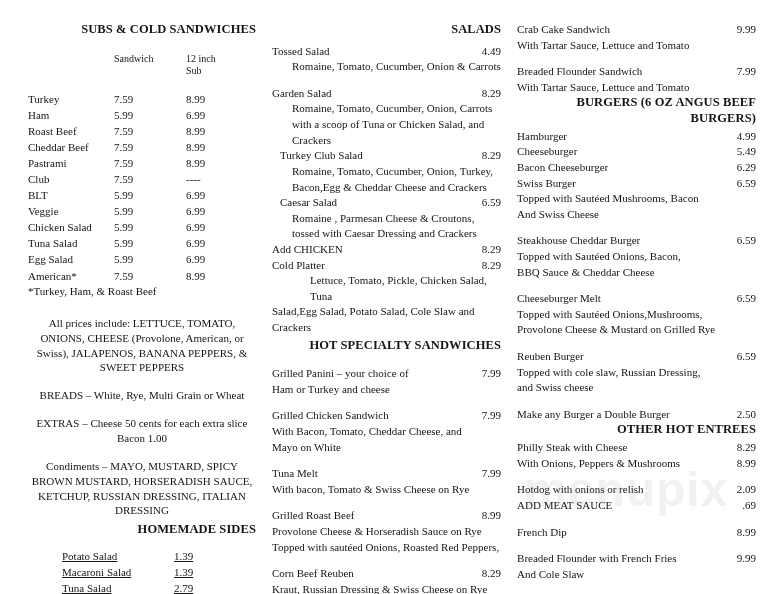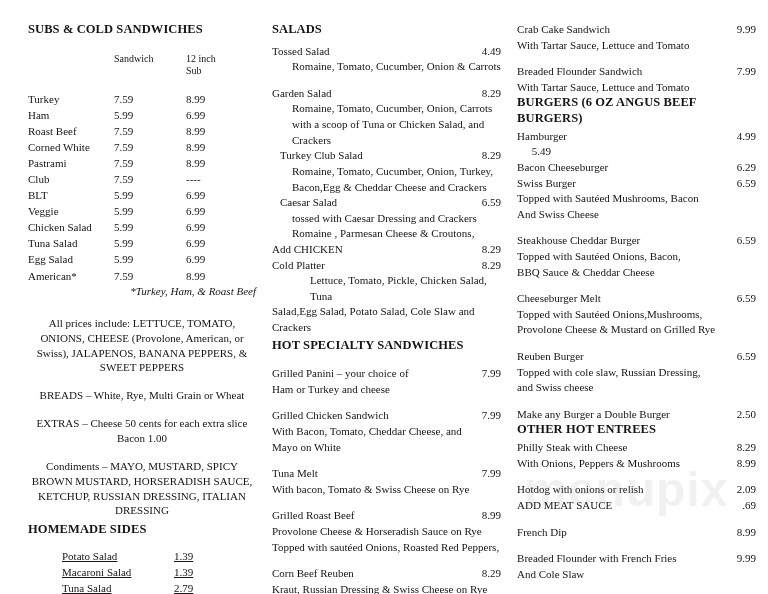--- a/index.html
+++ b/index.html
@@ -32,21 +32,21 @@
   }
   .col {
     box-sizing: border-box;
     position: relative;
   }
   .col-left   { width: 258px; padding: 0 8px 0 22px; }
   .col-middle { width: 246px; padding: 0 6px 0 8px; }
   .col-right  { width: 258px; padding: 0 6px 0 10px; }
 
   .section-title {
-    text-align: left;
+    text-align: right;
     font-weight: bold;
     font-size: 12.5px;
     letter-spacing: 0.1px;
     margin: 0 0 2px 0;
     line-height: 1.25;
   }
   .section-title.tight { margin-bottom: 6px; }
 
   
   .subs-head {
@@ -63,25 +63,24 @@
   .subs-row {
     display: flex;
     font-size: 11px;
     line-height: 1.46;
   }
   .subs-row .r-name { width: 86px; }
   .subs-row .r-a { width: 72px; }
   .subs-row .r-b { width: 70px; }
 
   .footnote-center {
-    text-align: right;
+    text-align: left;
     font-size: 11px;
     line-height: 1.4;
     margin-top: 0;
-    font-style: italic;
   }
 
   .para {
     text-align: center;
     font-size: 11px;
     line-height: 1.35;
     margin: 13px 0 0 0;
   }
   .para.first { margin-top: 17px; }
 
@@ -162,21 +161,21 @@
             <div class="r-name"> Ham</div>
             <div class="r-a">5.99</div>
             <div class="r-b">6.99</div>
           </div>
           <div class="subs-row">
             <div class="r-name">Roast Beef</div>
             <div class="r-a">7.59</div>
             <div class="r-b">8.99</div>
           </div>
           <div class="subs-row">
-            <div class="r-name">Corned White</div>
+            <div class="r-name">Cheddar Beef</div>
             <div class="r-a"> 7.59</div>
             <div class="r-b"> 8.99</div>
           </div>
           <div class="subs-row">
             <div class="r-name">Pastrami</div>
             <div class="r-a">7.59</div>
             <div class="r-b">8.99</div>
           </div>
           <div class="subs-row">
             <div class="r-name">Club</div>
@@ -272,22 +271,22 @@
               <span class="it-price">8.29</span>
             </div>
             <div class="item-desc indent-2">Romaine, Tomato, Cucumber, Onion, Turkey,</div>
             <div class="item-desc indent-2">Bacon,Egg &amp; Cheddar Cheese and Crackers</div>
           </div>
           <div class="item">
             <div class="item-line indent-1">
               <span class="it-name">Caesar Salad</span>
               <span class="it-price">6.59</span>
             </div>
+            <div class="item-desc indent-2">Romaine , Parmesan Cheese &amp; Croutons,</div>
             <div class="item-desc indent-2">tossed with Caesar Dressing and Crackers</div>
-            <div class="item-desc indent-2">Romaine , Parmesan Cheese &amp; Croutons,</div>
           </div>
           <div class="item">
             <div class="item-line indent-0">
               <span class="it-name">Add CHICKEN</span>
               <span class="it-price">8.29</span>
             </div>
           </div>
           <div class="item">
             <div class="item-line indent-0">
               <span class="it-name"> Cold Platter</span>
@@ -374,20 +373,21 @@
 
       <div id="burger-items">
           <div class="item">
             <div class="item-line indent-0">
               <span class="it-name">Hamburger</span>
               <span class="it-price">4.99</span>
             </div>
           </div>
           <div class="item">
             <div class="item-line indent-0">
+              <span class="it-name">Cheeseburger</span>
               <span class="it-price">5.49</span>
             </div>
           </div>
           <div class="item">
             <div class="item-line indent-0">
               <span class="it-name">Bacon Cheeseburger</span>
               <span class="it-price">6.29</span>
             </div>
           </div>
           <div class="item">

